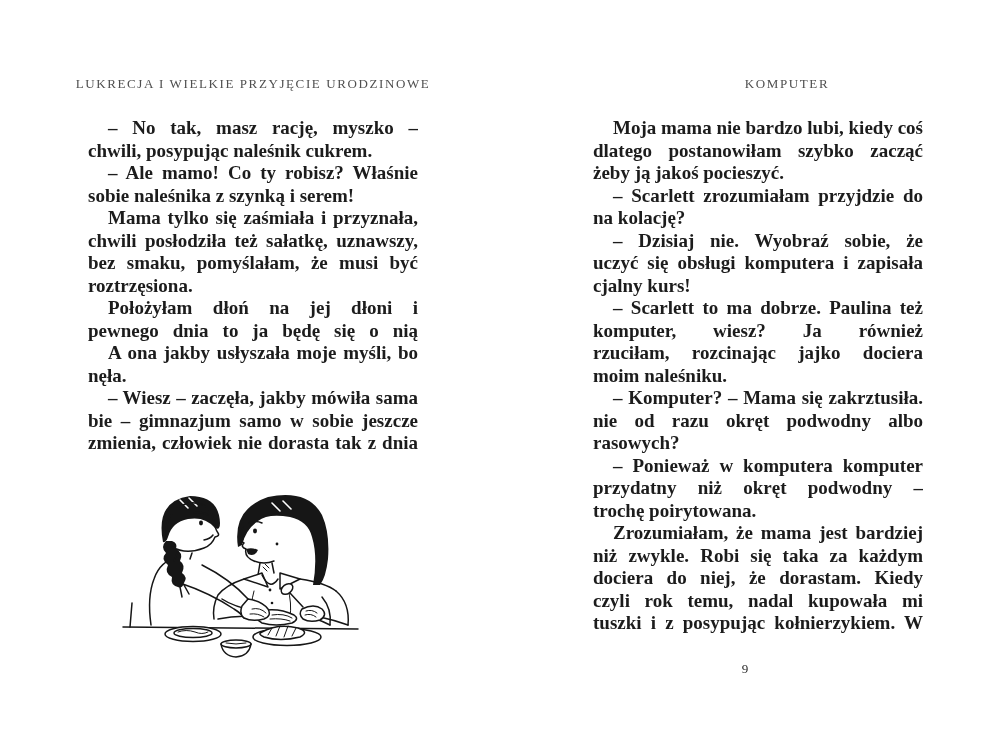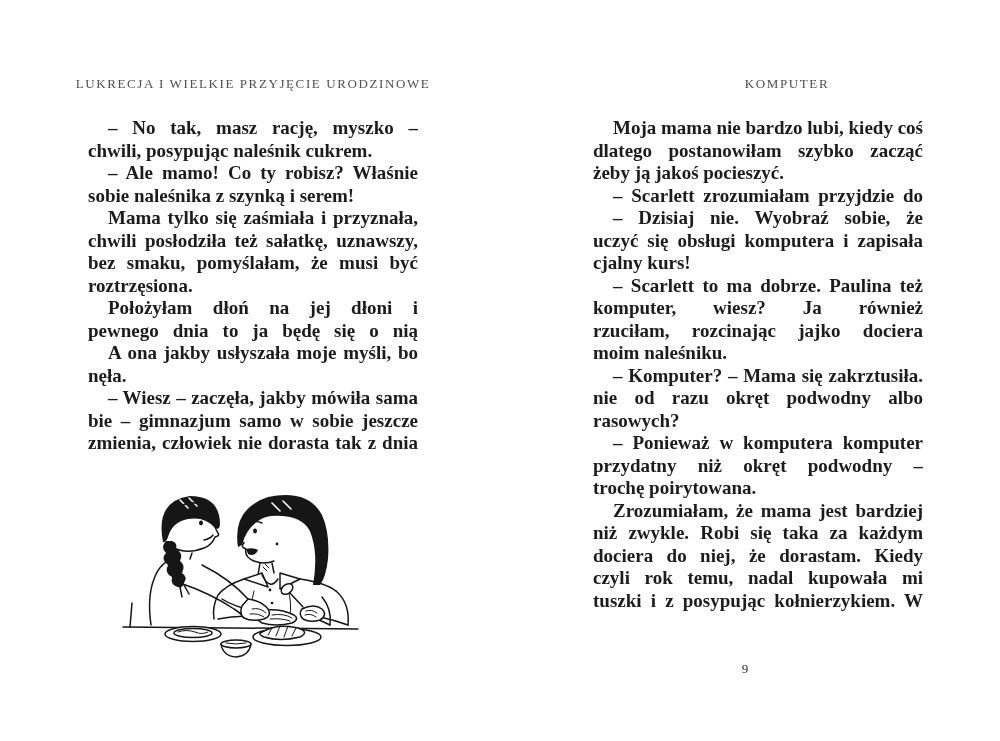--- a/index.html
+++ b/index.html
@@ -57,20 +57,21 @@
     <div class="line indent">– Wiesz – zaczęła, jakby mówiła sama do sie-</div>
     <div class="line">bie – gimnazjum samo w sobie jeszcze niczego nie</div>
     <div class="line end">zmienia, człowiek nie dorasta tak z dnia na dzień!</div>
   </div>
 
 <div id="col-right" class="text-col">
     <div class="line indent">Moja mama nie bardzo lubi, kiedy coś się zmienia,</div>
     <div class="line">dlatego postanowiłam szybko zacząć lubi temat,</div>
     <div class="line end">żeby ją jakoś pocieszyć.</div>
     <div class="line indent">– Scarlett zrozumiałam przyjdzie do nas wieczorem</div>
+    <div class="line end">na kolację?</div>
     <div class="line indent">– Dzisiaj nie. Wyobraź sobie, że postanowiła na-</div>
     <div class="line">uczyć się obsługi komputera i zapisała się na spe-</div>
     <div class="line end">cjalny kurs!</div>
     <div class="line indent">– Scarlett to ma dobrze. Paulina też ma dostać</div>
     <div class="line">komputer, wiesz? Ja również chciałabym mieć swój –</div>
     <div class="line">rzuciłam, rozcinając jajko dociera królujące na</div>
     <div class="line end">moim naleśniku.</div>
     <div class="line indent">– Komputer? – Mama się zakrztusiła. – A czemu</div>
     <div class="line">nie od razu okręt podwodny albo hodowlę psów</div>
     <div class="line end">rasowych?</div>

